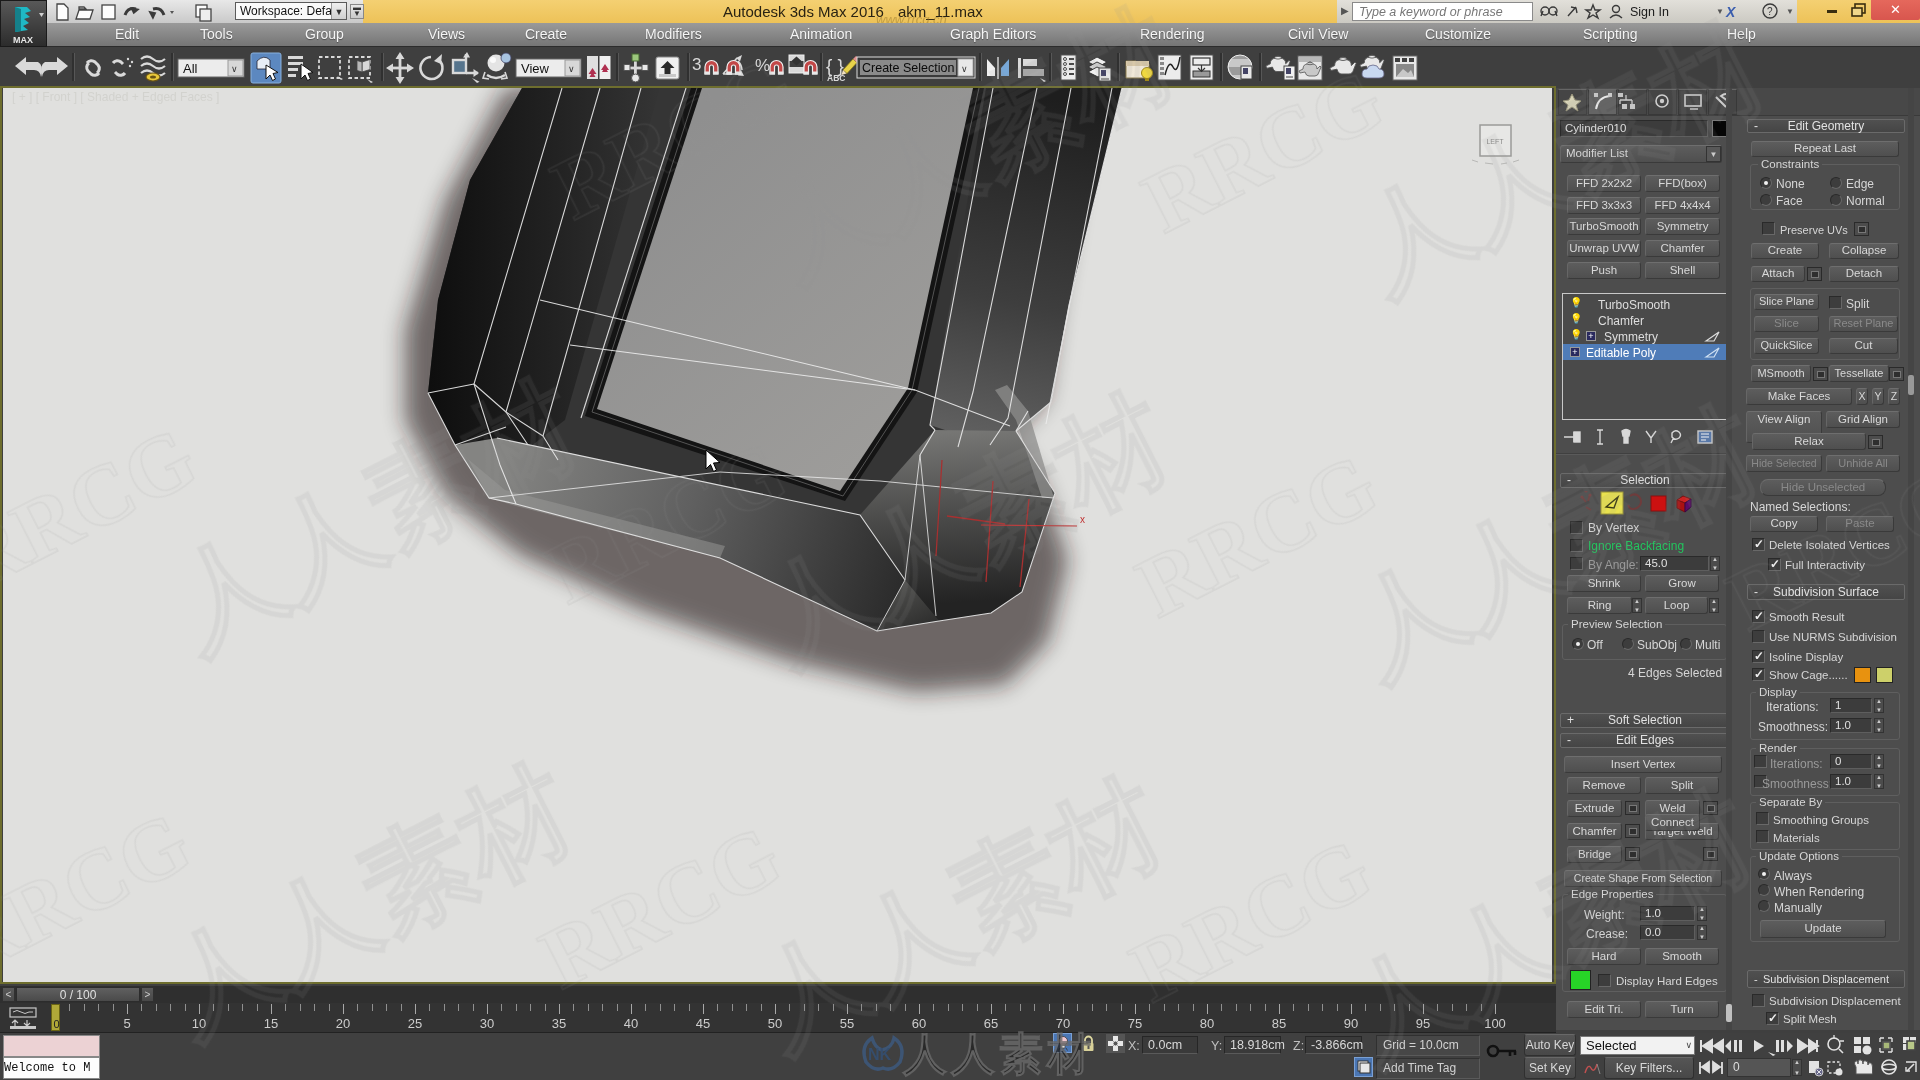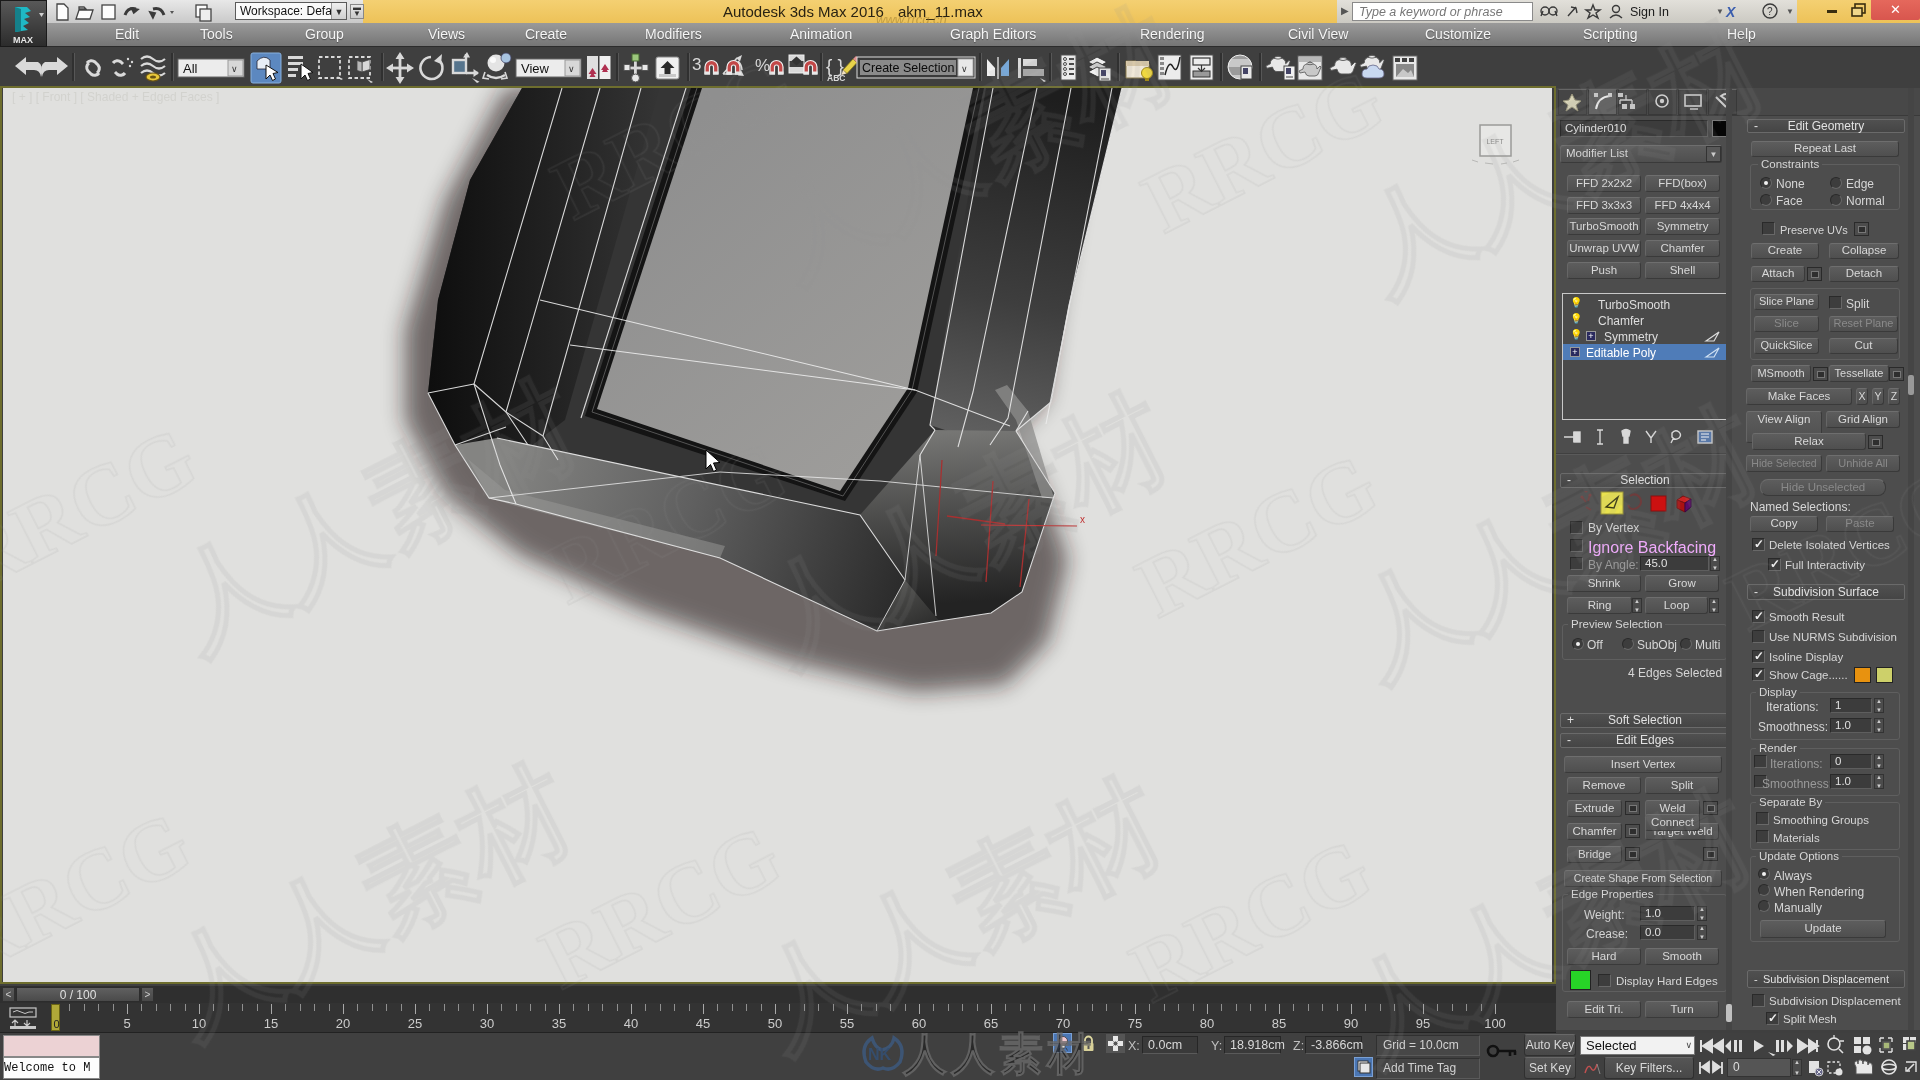--- a/index.html
+++ b/index.html
@@ -533,21 +533,21 @@
 <rect x="73" y="5" width="15" height="15" fill="#cc1111" stroke="#881111"></rect>
 <g>
           <path d="M99 9 l6 -4 l8 3 l-6 4 z" fill="#cc2222" stroke="#771111"></path>
           <path d="M99 9 l0 8 l8 4 l0 -9 z" fill="#aa1111" stroke="#771111"></path>
           <path d="M107 12 l6 -4 l0 8 l-6 5 z" fill="#5a0b66" stroke="#3a0744"></path>
         </g>
 </svg>
 <div class="chk" style="left:14px;top:433px;"></div>
 <div class="lab" style="left:32px;top:433px;color:#d6d6d6;font-size:12px;">By Vertex</div>
 <div class="chk" style="left:14px;top:451px;"></div>
-<div class="lab" style="left:32px;top:451px;color:#f0abfc;font-size:16px;">Ignore Backfacing</div>
+<div class="lab" style="left:32px;top:451px;color:#22c55e;font-size:12px;">Ignore Backfacing</div>
 <div class="chk" style="left:14px;top:469px;"></div>
 <div class="lab" style="left:32px;top:470px;color:#9a9a9a;font-size:12px;">By Angle:</div>
 <div class="fld" style="left:84px;top:468px;width:69px;height:15px;line-height:13px;">45.0</div>
 <div class="spn" style="left:154px;top:468px;height:15px;"></div>
 <div class="b" style="left:11px;top:487px;width:74px;height:17px;line-height:14px;">Shrink</div>
 <div class="b" style="left:89px;top:487px;width:74px;height:17px;line-height:14px;">Grow</div>
 <div class="b" style="left:11px;top:509px;width:65px;height:17px;line-height:14px;">Ring</div>
 <div class="spn" style="left:76px;top:510px;height:15px;"></div>
 <div class="b" style="left:89px;top:509px;width:63px;height:17px;line-height:14px;">Loop</div>
 <div class="spn" style="left:153px;top:510px;height:15px;"></div>

